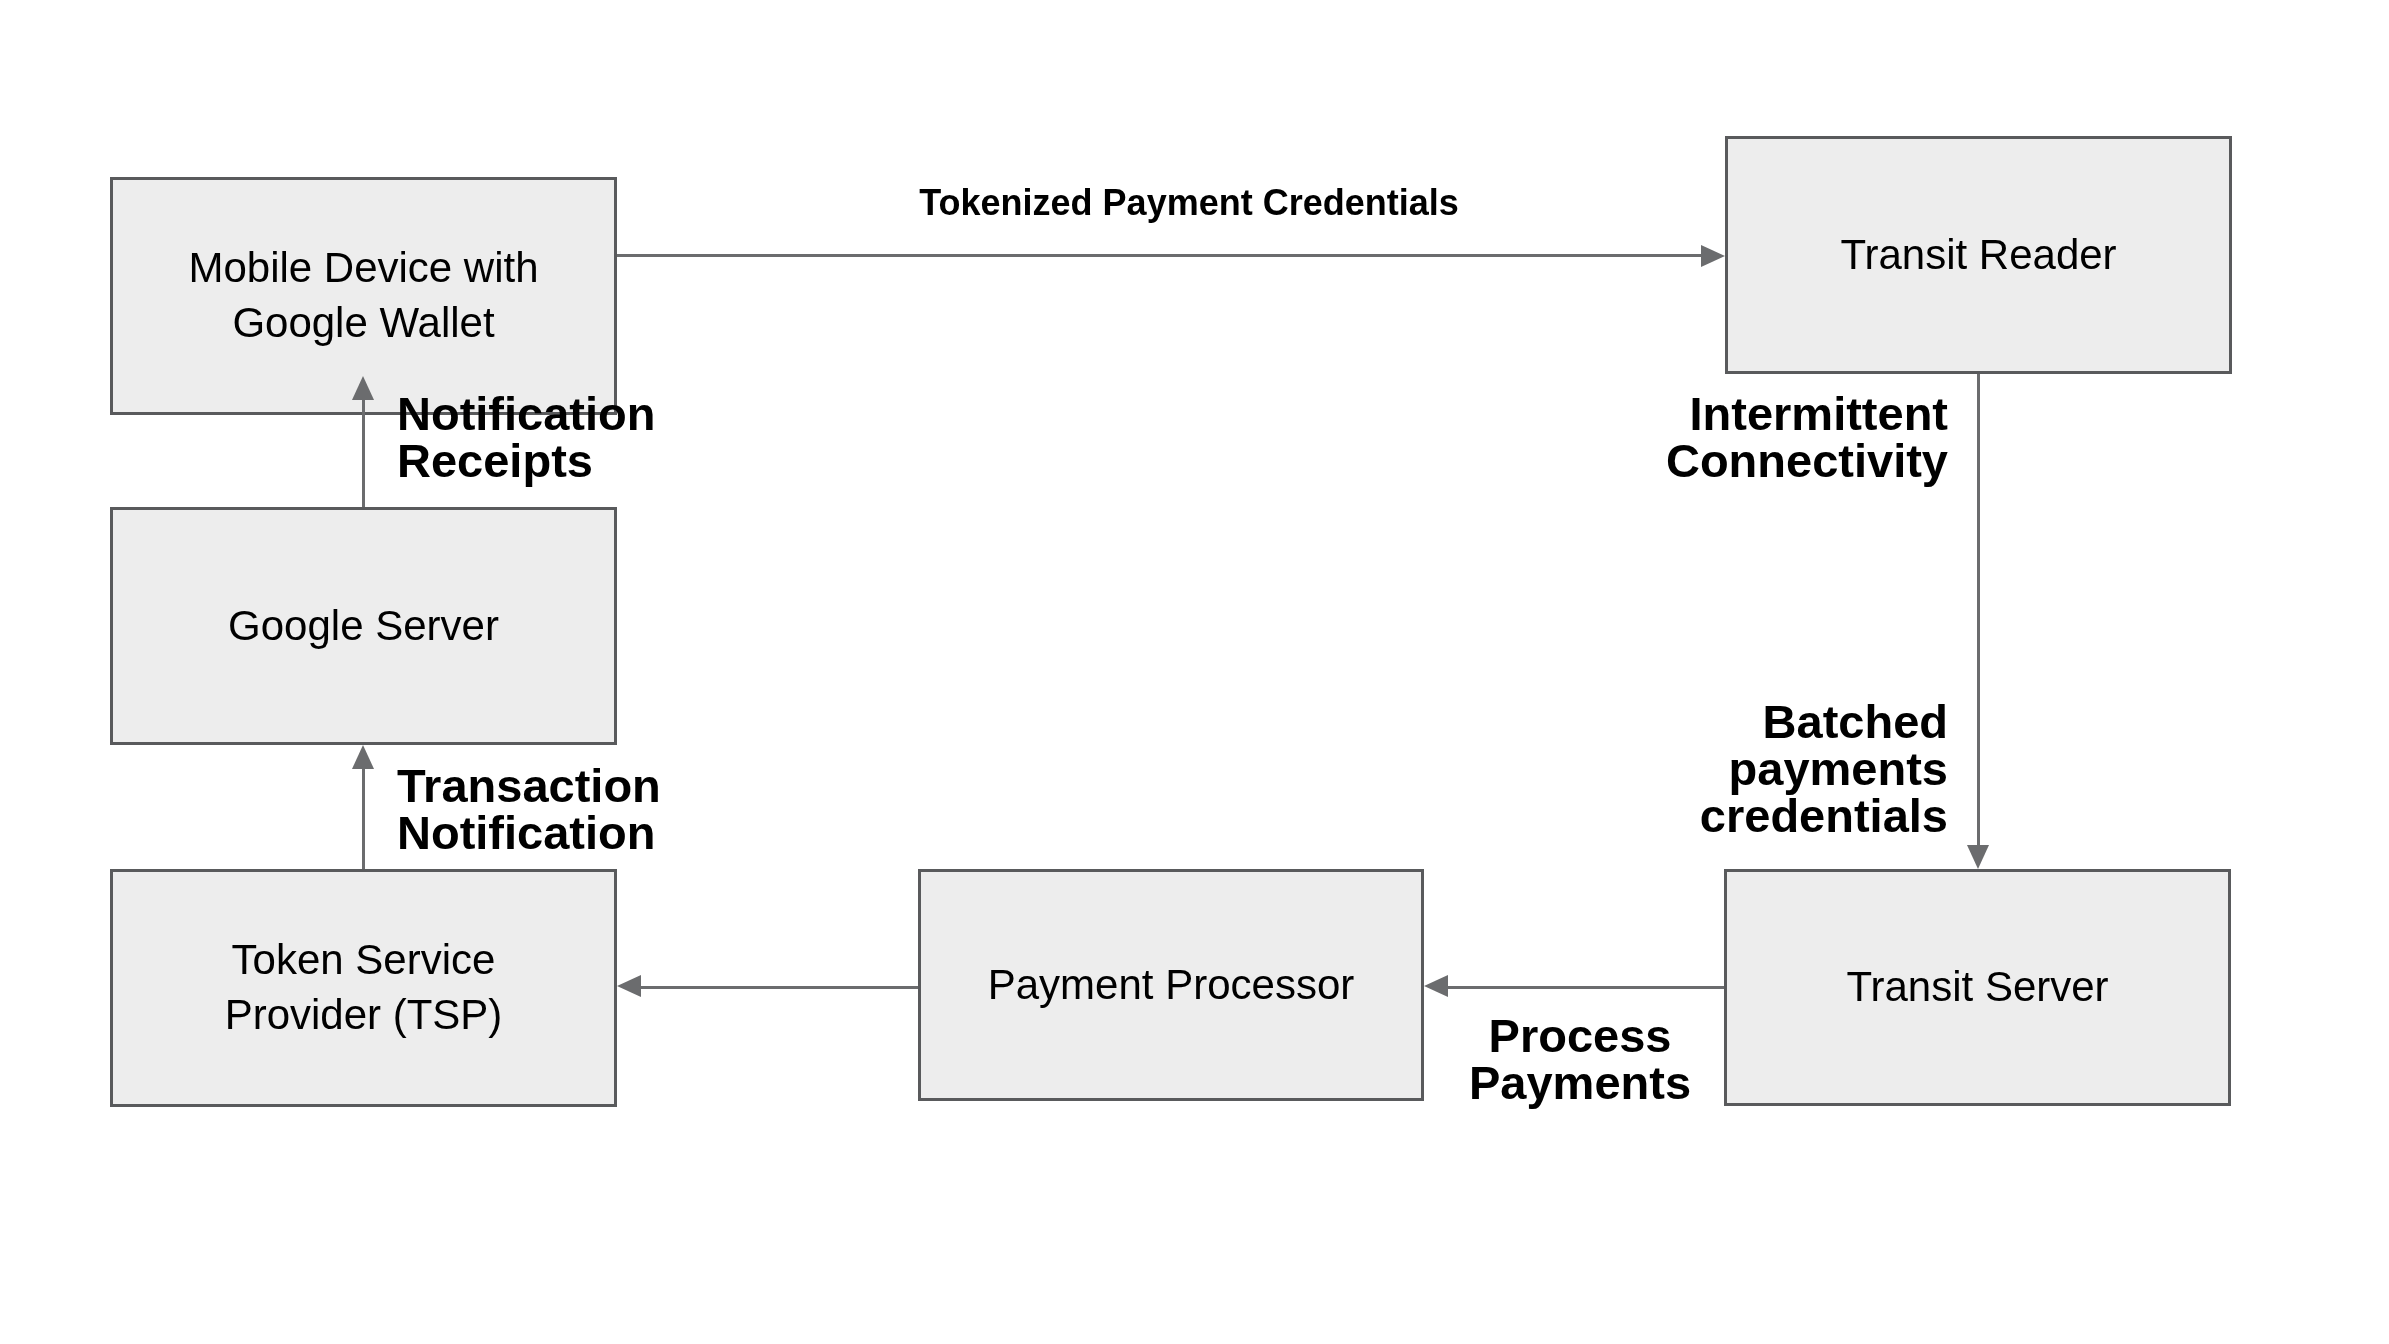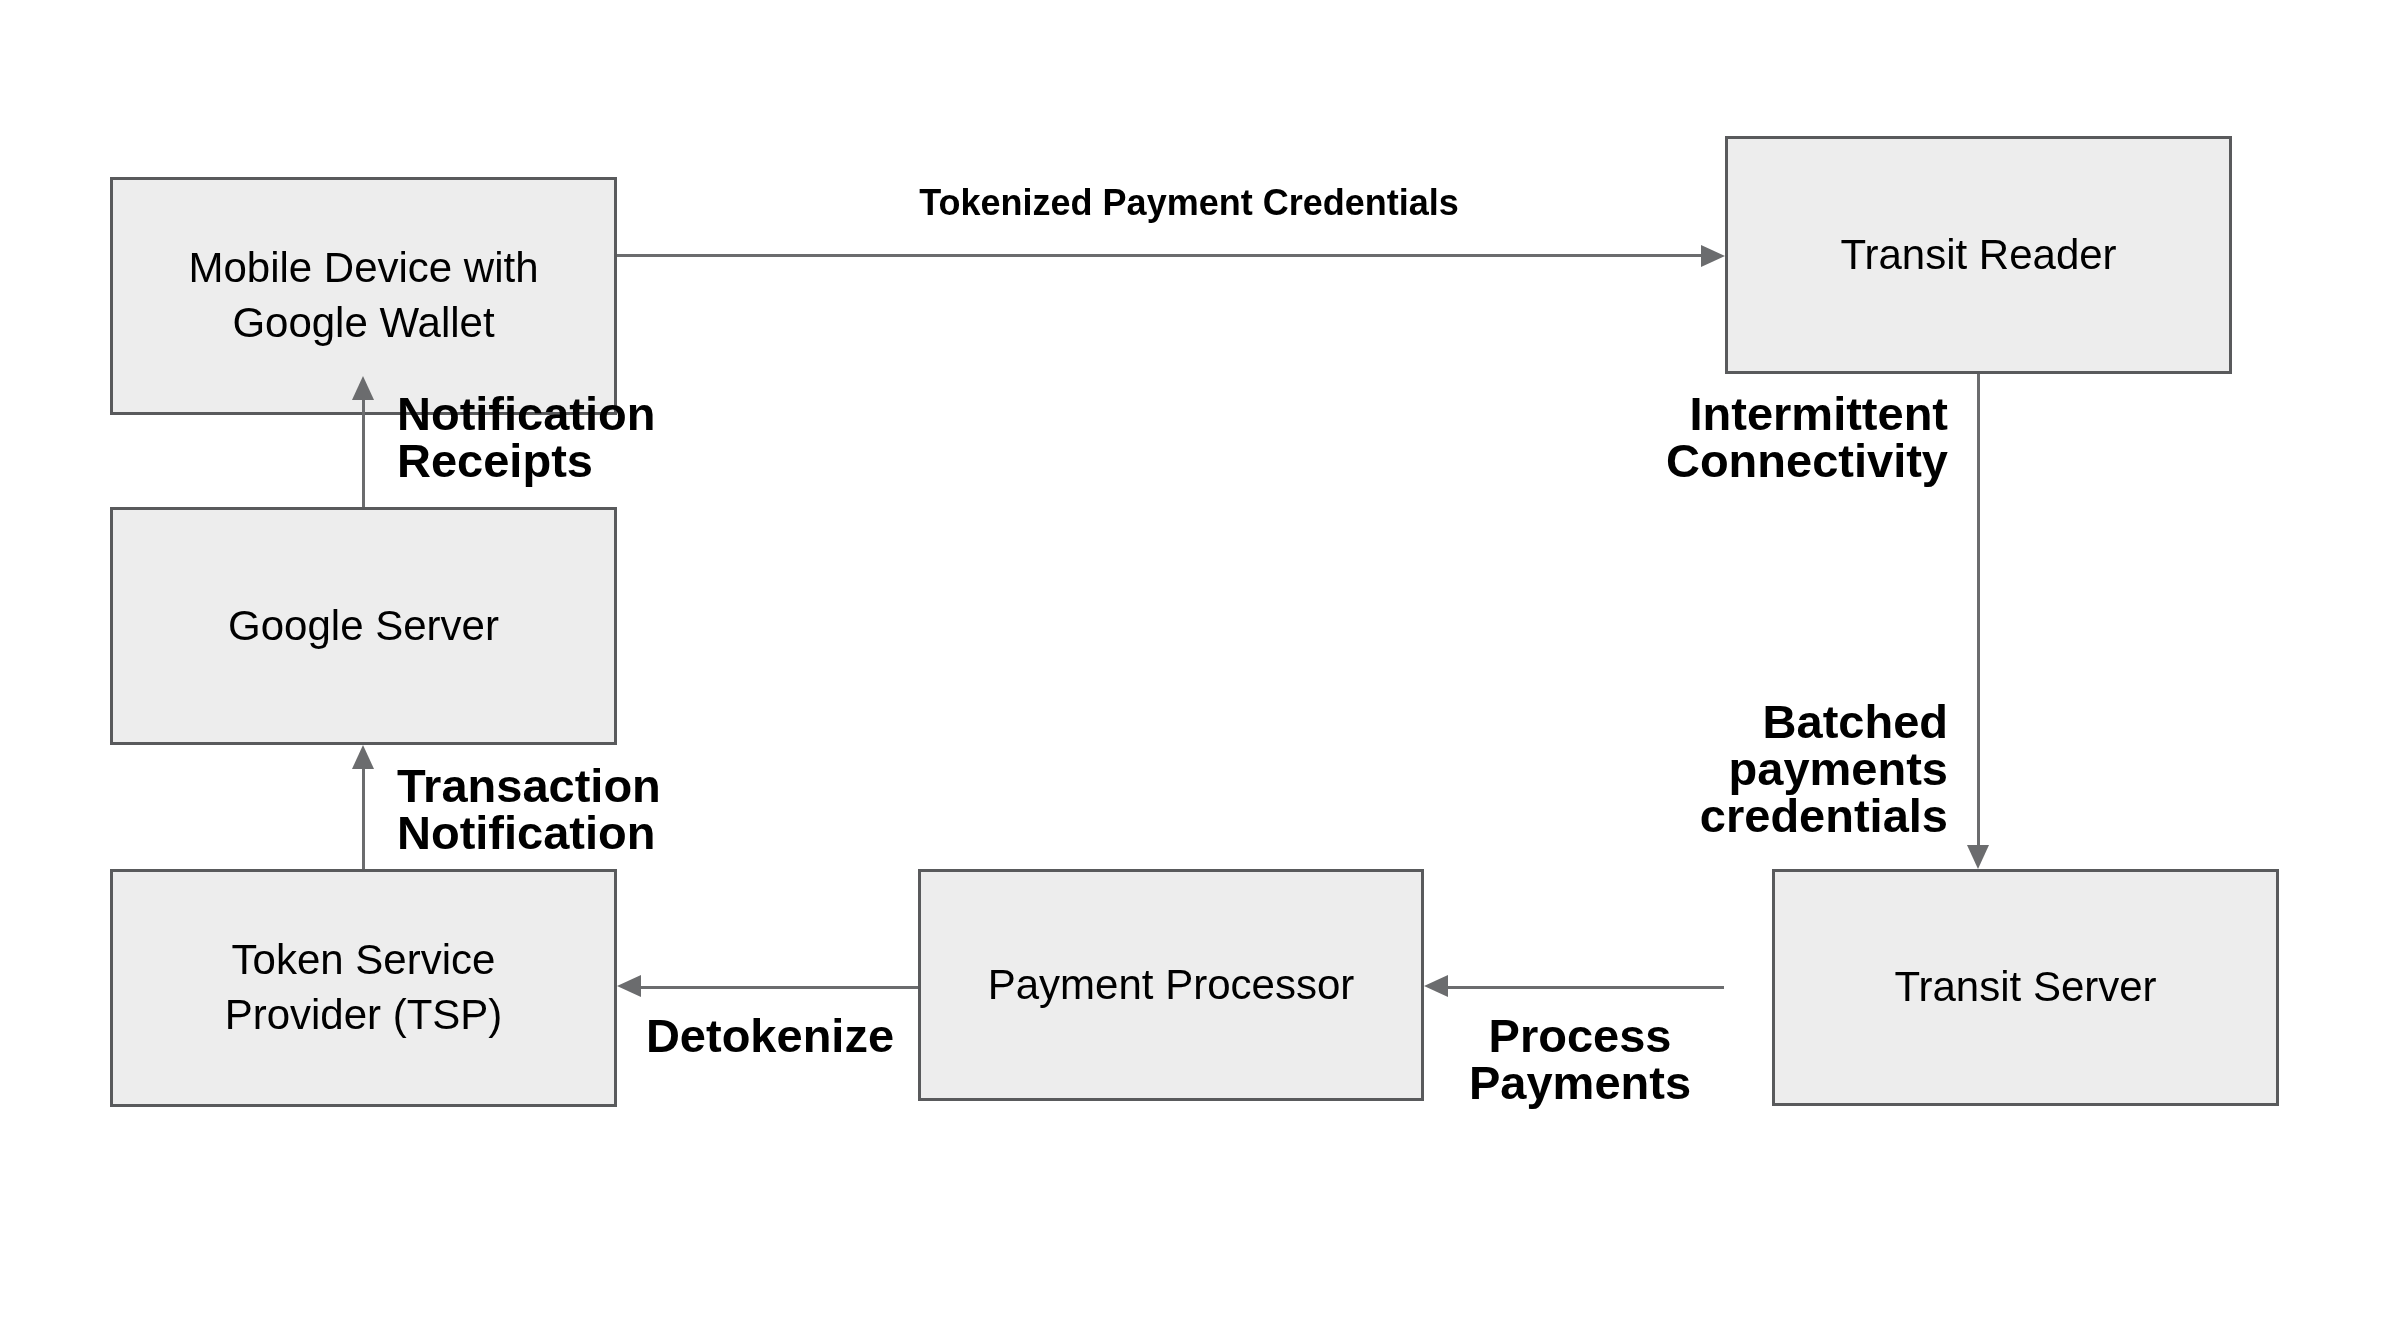--- a/index.html
+++ b/index.html
@@ -31,21 +31,21 @@
     font-size: 42px;
     line-height: 1.3;
     white-space: pre-line;
     color: #000000;
   }
   #node-mobile   { left: 110px;  top: 136px; width: 507px; height: 238px; margin-top: 41px; }
   #node-reader   { left: 1725px; top: 136px; width: 507px; height: 238px; }
   #node-google   { left: 110px;  top: 507px; width: 507px; height: 238px; }
   #node-tsp      { left: 110px;  top: 869px; width: 507px; height: 238px; }
   #node-proc     { left: 918px;  top: 869px; width: 506px; height: 232px; }
-  #node-tserver  { left: 1724px; top: 869px; width: 507px; height: 237px; margin-left: 48px; }
+  #node-tserver  { left: 1724px; top: 869px; width: 507px; height: 237px; }
 
   
   .hline { position: absolute; height: 3px; background: #6b6c6e; }
   .vline { position: absolute; width: 3px;  background: #6b6c6e; }
 
   #line-tokenized   { left: 617px;  top: 254px; width: 1084px; }
   #line-reader-down { left: 1977px; top: 374px; height: 471px; }
   #line-process     { left: 1448px; top: 986px; width: 276px; }
   #line-detokenize  { left: 641px;  top: 986px; width: 277px; }
   #line-transaction { left: 362px;  top: 769px; height: 100px; }
@@ -141,21 +141,20 @@
   <div class="edge-label" id="label-intermittent">Intermittent
 Connectivity</div>
 
   <div class="edge-label" id="label-batched">Batched
 payments
 credentials</div>
 
   <div class="edge-label" id="label-process">Process
 Payments</div>
 
-  <div class="edge-label" id="label-detokenize">Detokenize</div>
 
   <div class="edge-label" id="label-transaction">Transaction
 Notification</div>
 
   <div class="edge-label" id="label-receipts">Notification
 Receipts</div>
 
 </div>
 
 </body></html>

